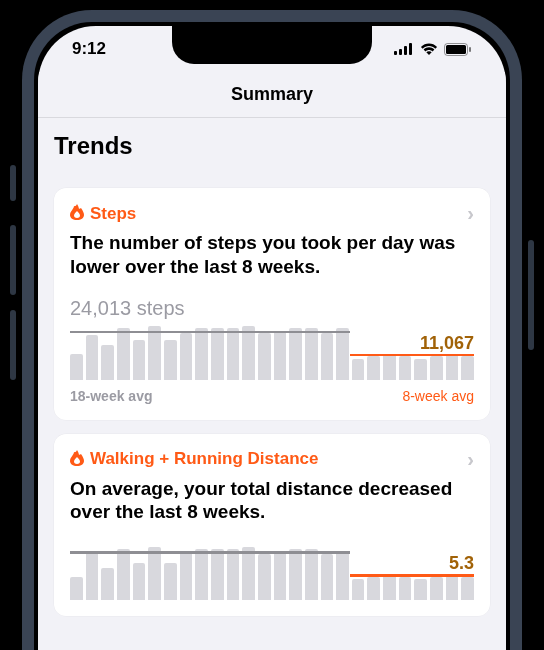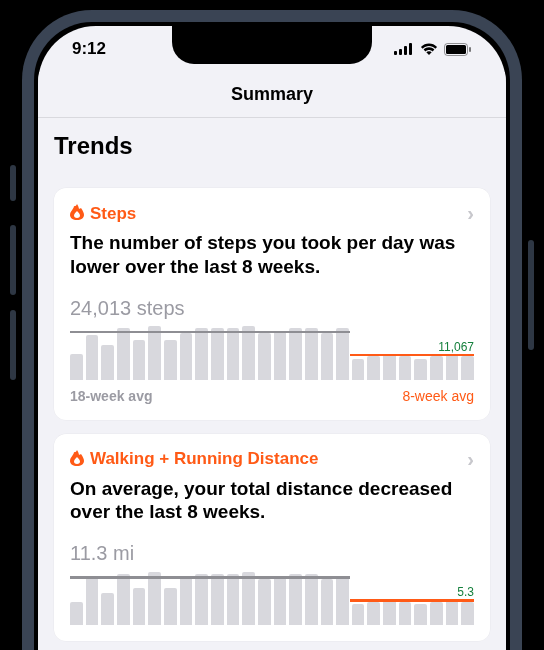--- a/index.html
+++ b/index.html
@@ -121,23 +121,23 @@
   .chart-wrap { position: relative; }
   .chart-label-left {
     font-size: 20px;
     color: #9b9ba3;
     font-weight: 500;
     margin-bottom: 2px;
   }
   .chart-label-right-val {
     position: absolute;
     right: 0;
-    color: #15803d;
-    font-weight: 400;
-    font-size: 12px;
+    color: #a16207;
+    font-weight: 700;
+    font-size: 18px;
   }
   .chart-bars {
     position: relative;
     display: flex;
     align-items: flex-end;
     gap: 3px;
     height: 58px;
     border-top: 0;
   }
   .bar {
@@ -258,21 +258,20 @@
             <svg width="14" height="16" viewBox="0 0 14 16">
                 <path fill="#ff5a16" d="M7 0 C7 0 9 3 9 5 C9 5 11 4 11 4 C13 7 14 9 14 11 C14 14 11 16 7 16 C3 16 0 14 0 11 C0 7 4 5 4 2 C4 2 6 3 7 0 Z M7 14 C9 14 10 13 10 11.5 C10 10 8 8 7 7 C6 8 4 10 4 11.5 C4 13 5 14 7 14 Z"></path>
               </svg>
           </span>
           <span class="card-title">Walking + Running Distance</span>
           <span class="chevron">›</span>
         </div>
         <div class="card-desc">On average, your total distance decreased over the last 8 weeks.</div>
 
         <div class="chart-wrap">
-          <div class="chart-label-left">11.3 mi</div>
           <div class="chart-bars" id="bars-1">
             <div class="avg-line" id="line1a" style="width: 69.2308%; bottom: 79.5556%;"></div>
             <div class="avg-line orange" id="line1b" style="left: 69.2308%; width: 30.7692%; bottom: 40%;"></div>
             <span class="chart-label-right-val" id="val1" style="bottom: 44%;">5.3</span>
           <div class="bar" style="height: 40%;"></div>
               <div class="bar" style="height: 84%;"></div>
               <div class="bar" style="height: 56%;"></div>
               <div class="bar" style="height: 88%;"></div>
               <div class="bar" style="height: 64%;"></div>
               <div class="bar" style="height: 92%;"></div>

